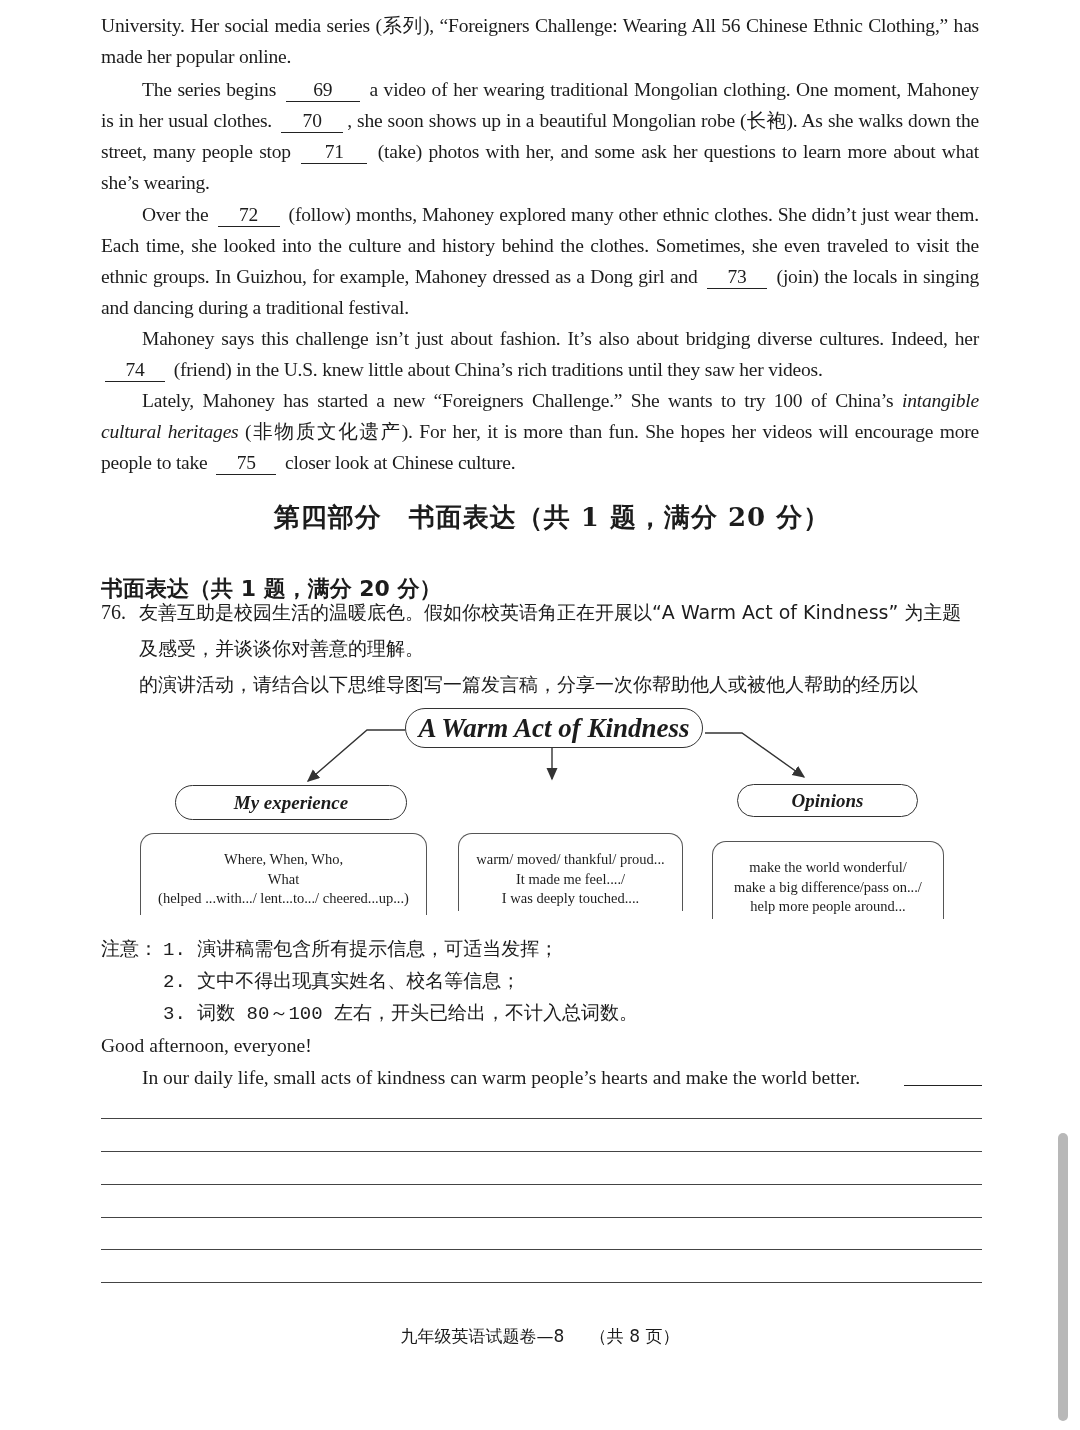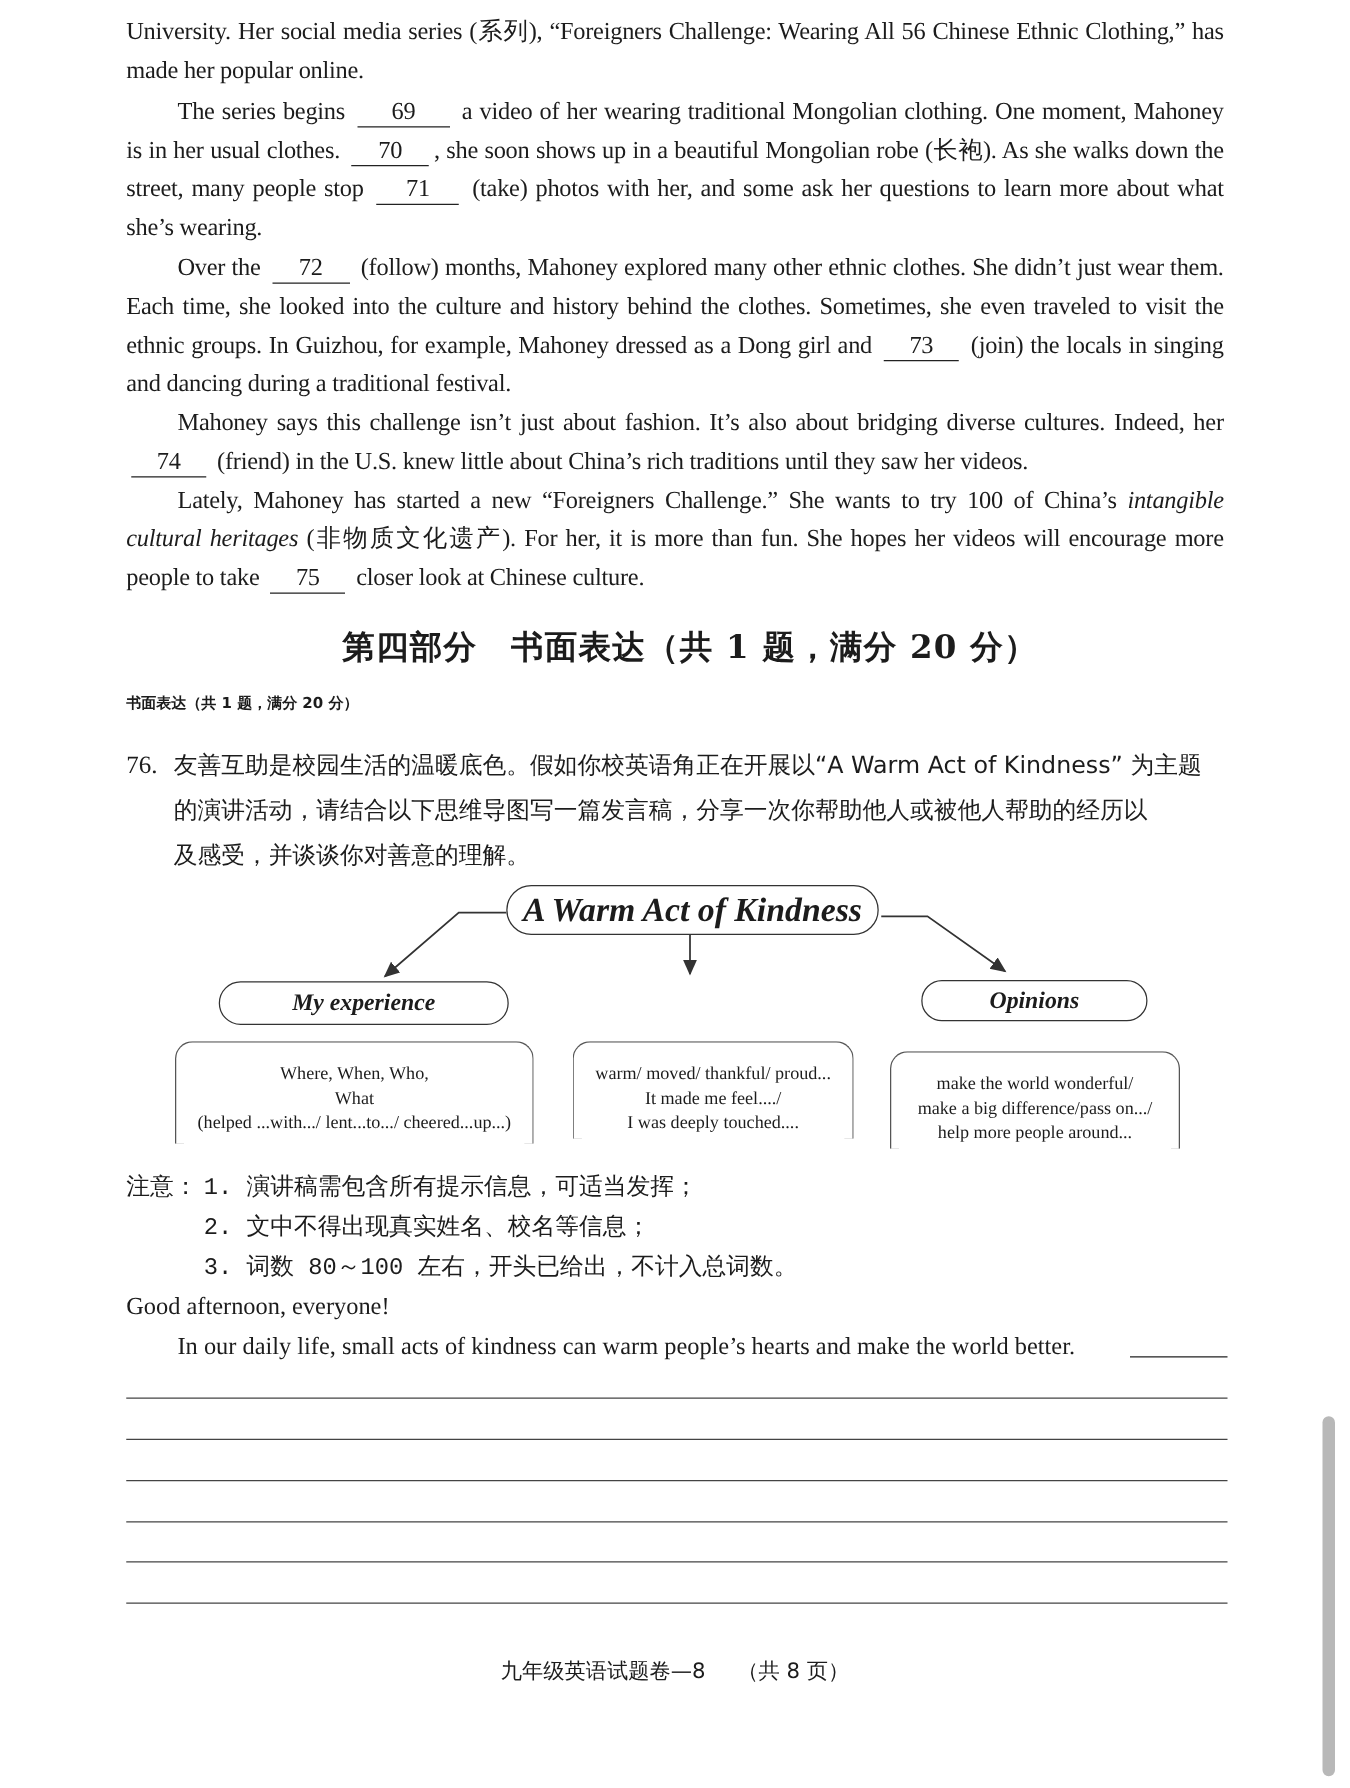--- a/index.html
+++ b/index.html
@@ -19,21 +19,21 @@
     display: inline-block; border-bottom: 1.5px solid #222; text-align: center;
     line-height: 22px; text-indent: 0; margin: 0 4px;
   }
   .it { font-style: italic; }
   .section-title {
     position: absolute; left: 12px; width: 1080px; top: 500px; text-align: center;
     font-size: 26px; font-weight: bold; letter-spacing: 1px;
     font-family: "DejaVu Serif", "Liberation Serif", serif;
   }
   .sub-title {
-    position: absolute; left: 101px; top: 554px; font-size: 12px;
+    position: absolute; left: 101px; top: 574px; font-size: 22px;
     font-family: "DejaVu Sans", "Liberation Sans", sans-serif; font-weight: bold;
   }
   .task {
     position: absolute; left: 101px; width: 880px; top: 594px;
     font-size: 19px; line-height: 36px;
     font-family: "DejaVu Sans", "Liberation Sans", sans-serif;
   }
   .task .num { display: inline-block; width: 38px; font-family: "Liberation Serif", serif; font-size: 20px; }
   .task .cont { padding-left: 38px; }
   .pill {
@@ -113,22 +113,22 @@
     <span>(非物质文化遗产). For her, it is more than fun. She hopes her videos will encourage more people to take</span>
     <span class="blank" style="width:60px;">75</span>
     <span>closer look at Chinese culture.</span>
   </div>
 
   <div class="section-title">第四部分　书面表达（共 1 题，满分 20 分）</div>
   <div class="sub-title">书面表达（共 1 题，满分 20 分）</div>
 
   <div class="task">
     <div><span class="num">76.</span><span>友善互助是校园生活的温暖底色。假如你校英语角正在开展以“A Warm Act of Kindness” 为主题</span></div>
+    <div class="cont">及感受，并谈谈你对善意的理解。</div>
     <div class="cont">的演讲活动，请结合以下思维导图写一篇发言稿，分享一次你帮助他人或被他人帮助的经历以</div>
-    <div class="cont">及感受，并谈谈你对善意的理解。</div>
   </div>
 
   <svg class="arrows" width="1080" height="1430">
     <defs>
       <marker id="ah" markerWidth="10" markerHeight="10" refX="8" refY="4" orient="auto">
         <path d="M0,0 L9,4 L0,8 z" fill="#333"></path>
       </marker>
     </defs>
     <polyline points="405,730 367,730 308,781" fill="none" stroke="#333" stroke-width="1.4" marker-end="url(#ah)"></polyline>
     <line x1="552" y1="746" x2="552" y2="779" stroke="#333" stroke-width="1.4" marker-end="url(#ah)"></line>

